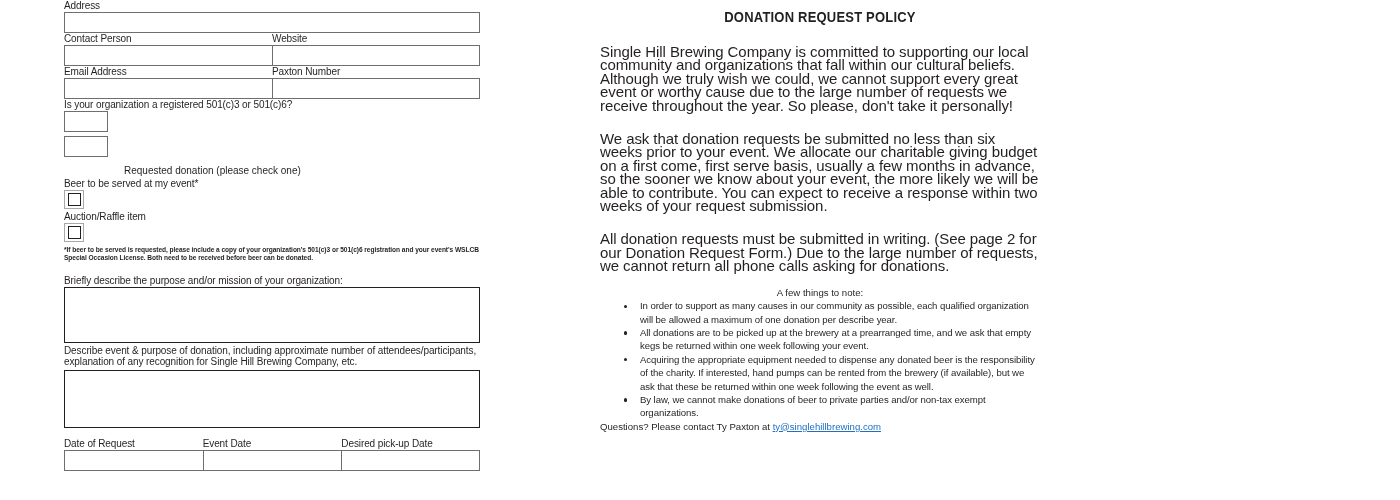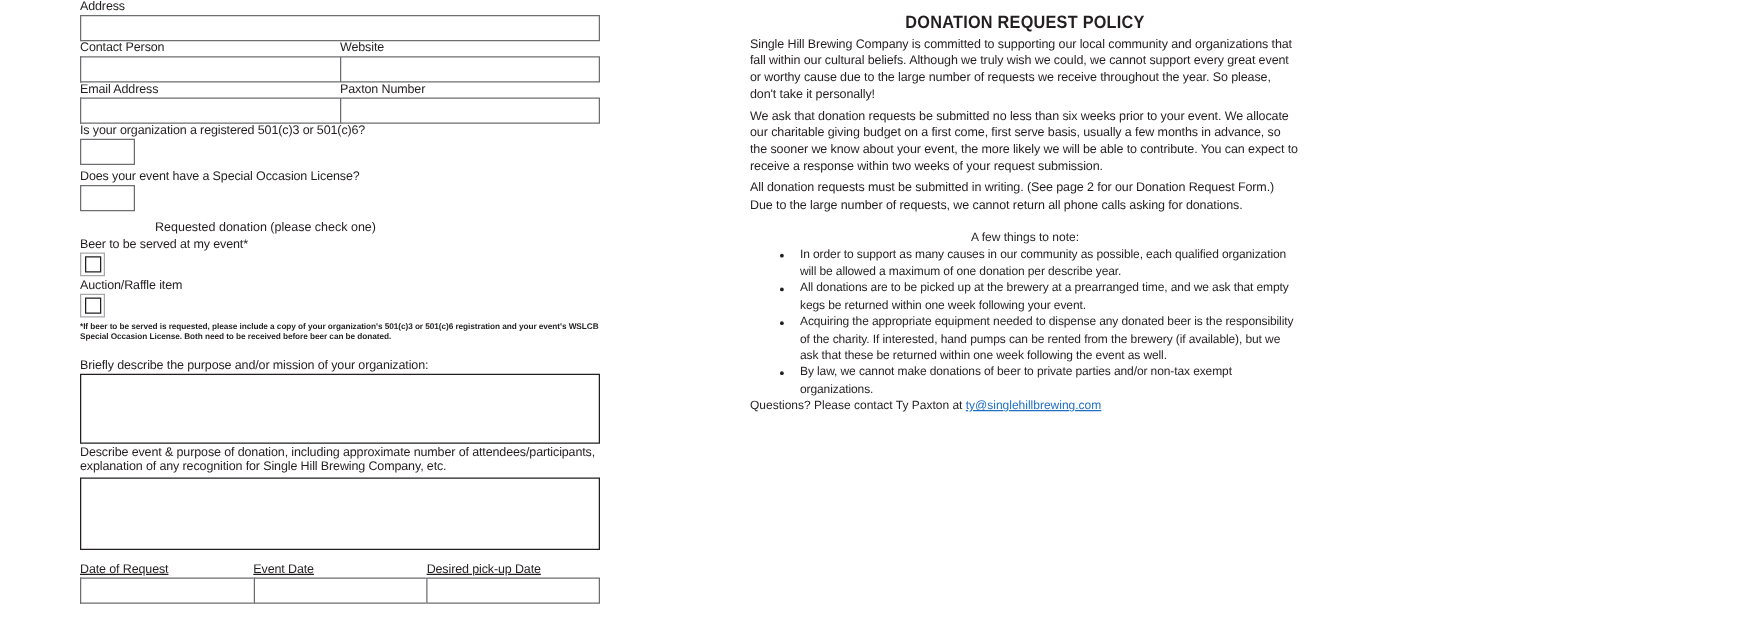--- a/index.html
+++ b/index.html
@@ -87,21 +87,21 @@
     background: #fff;
     width: 100%;
   }
   .ta-mission { height: 56px; }
   .ta-event   { height: 58px; }
 
   .date-row { display: flex; width: 100%; }
   .date-row .third { width: 33.3333%; }
   .date-row .third .fld-box { border-right: none; }
   .date-row .third:last-child .fld-box { border-right: 1px solid #6d6e71; }
-  .date-row .third .fld-label { padding-left: 0px; text-decoration: underline; }
+  .date-row .third .fld-label { padding-left: 0px; }
 
   .sp2 { height: 2px; }
   .sp4 { height: 4px; }
   .sp8 { height: 8px; }
   .sp10 { height: 10px; }
   .sp12 { height: 12px; }
 
   
   .policy-col {
     position: absolute;
@@ -151,24 +151,24 @@
     text-align: center;
     font-size: 13px;
     font-weight: 700;
     letter-spacing: 0.2px;
     color: #231f20;
     margin-top: 10px;
     transform: scaleY(1.1);
   }
 
   .policy-p {
-    font-size: 10px;
+    font-size: 15px;
     line-height: 13.4px;
     color: #231f20;
-    margin-top: 4px;
+    margin-top: 20px;
     text-align: left;
     letter-spacing: -0.08px;
   }
   .note-head {
     font-size: 9.6px;
     line-height: 13.4px;
     text-align: center;
     color: #231f20;
     margin-top: 13px;
   }
@@ -234,21 +234,20 @@
       <div class="half">
         <div class="fld-label">Paxton Number</div>
         <div class="fld-box"></div>
       </div>
     </div>
 
     <div class="fld-label">Is your organization a registered 501(c)3 or 501(c)6?</div>
     <div class="small-box"></div>
 
     <div class="sp4"></div>
-    <div class="fld-label">Does your event have a Special Occasion License?</div>
     <div class="small-box"></div>
 
     <div class="sp8"></div>
     <div class="center-note">Requested donation (please check one)</div>
 
     <div class="sp2"></div>
     <div class="fld-label">Beer to be served at my event*</div>
     <div class="chk-outer">
       <div class="chk-inner"></div>
     </div>

